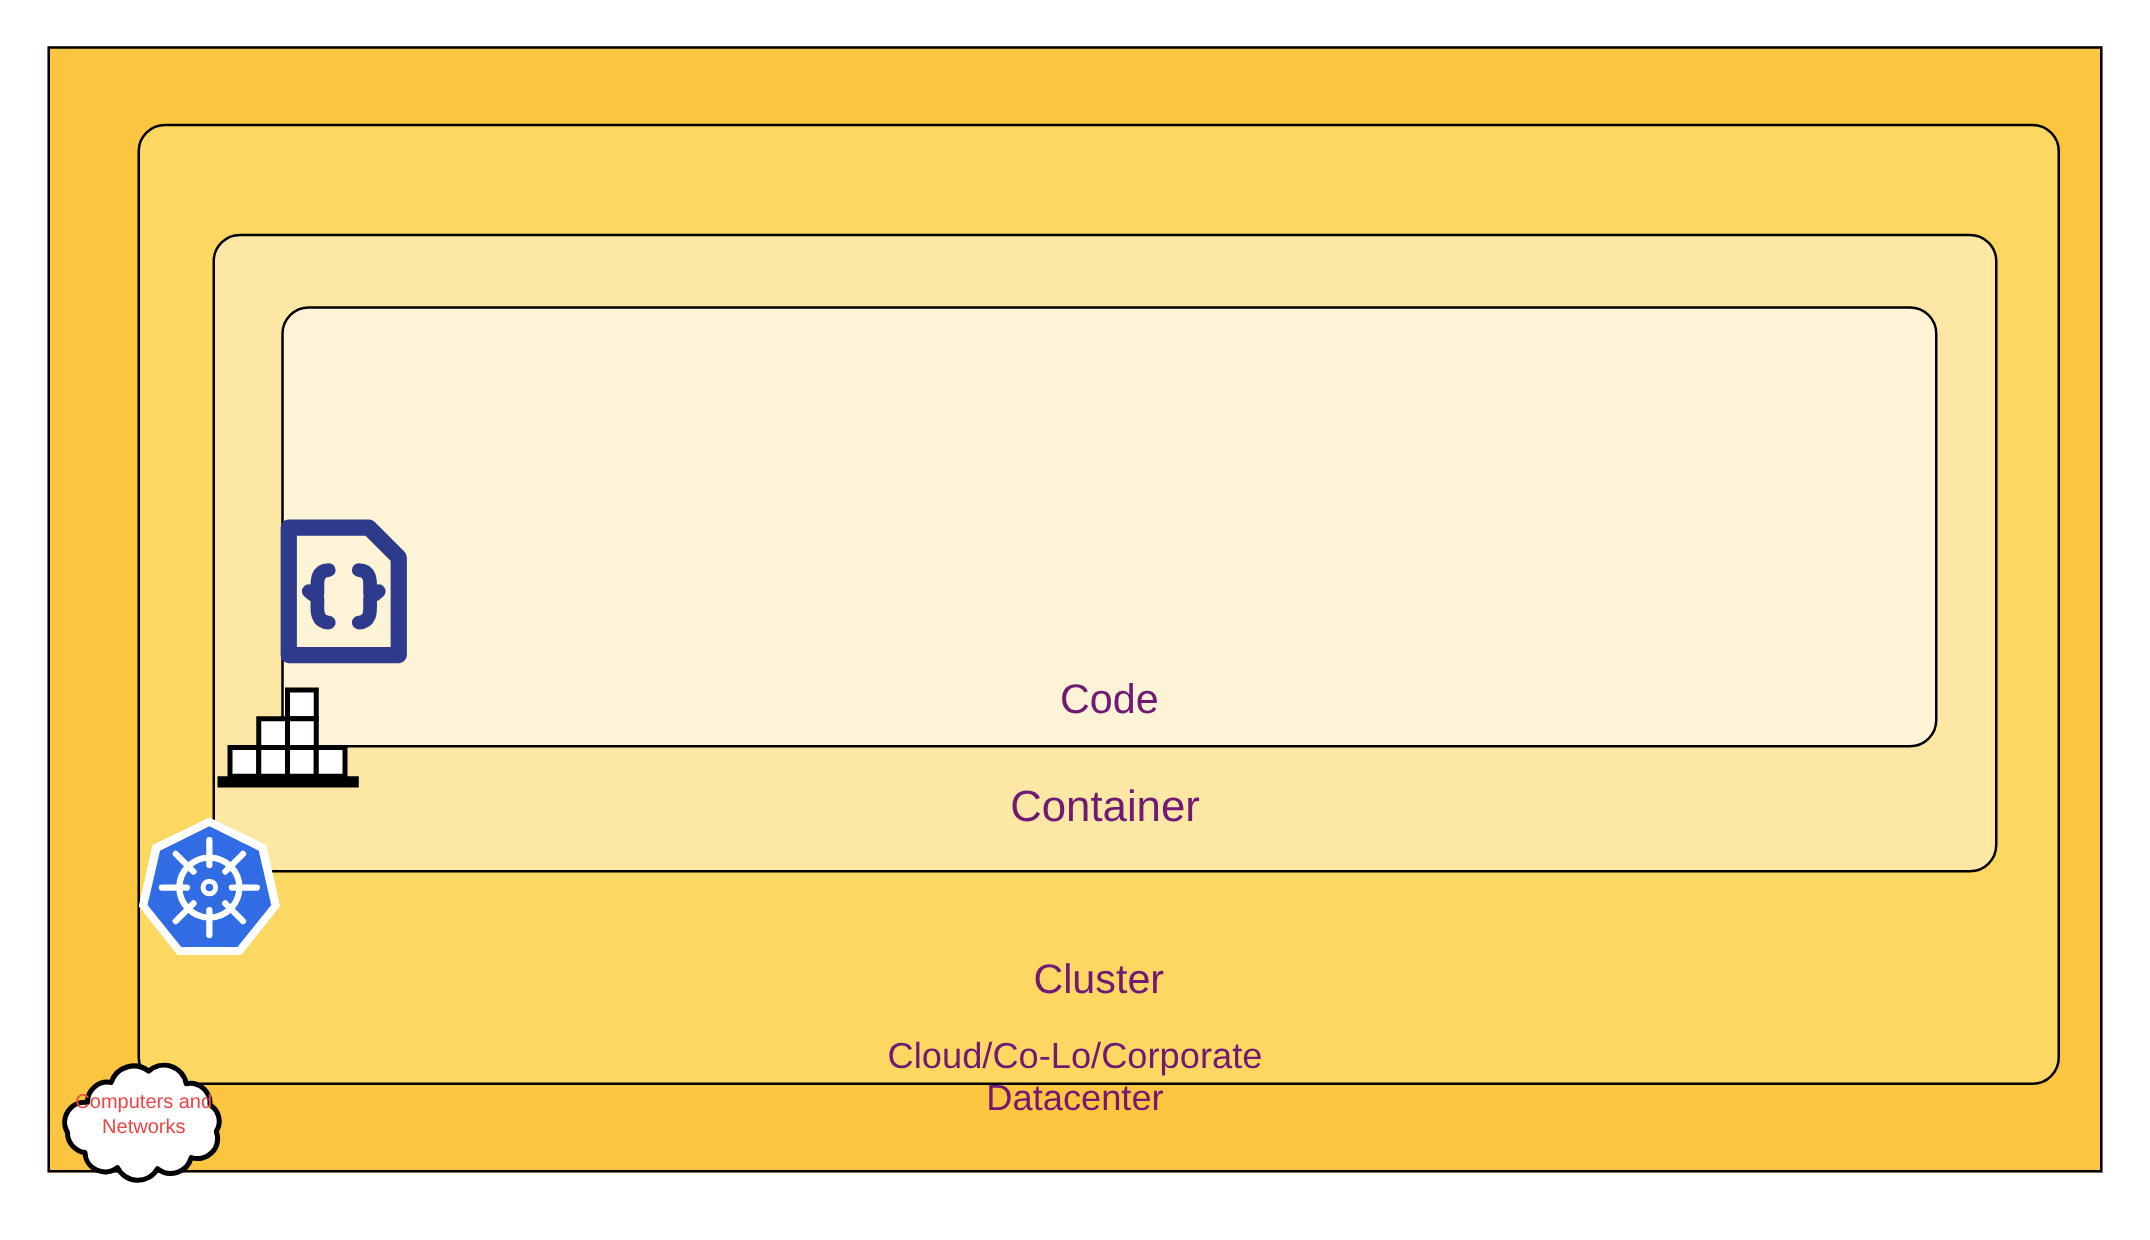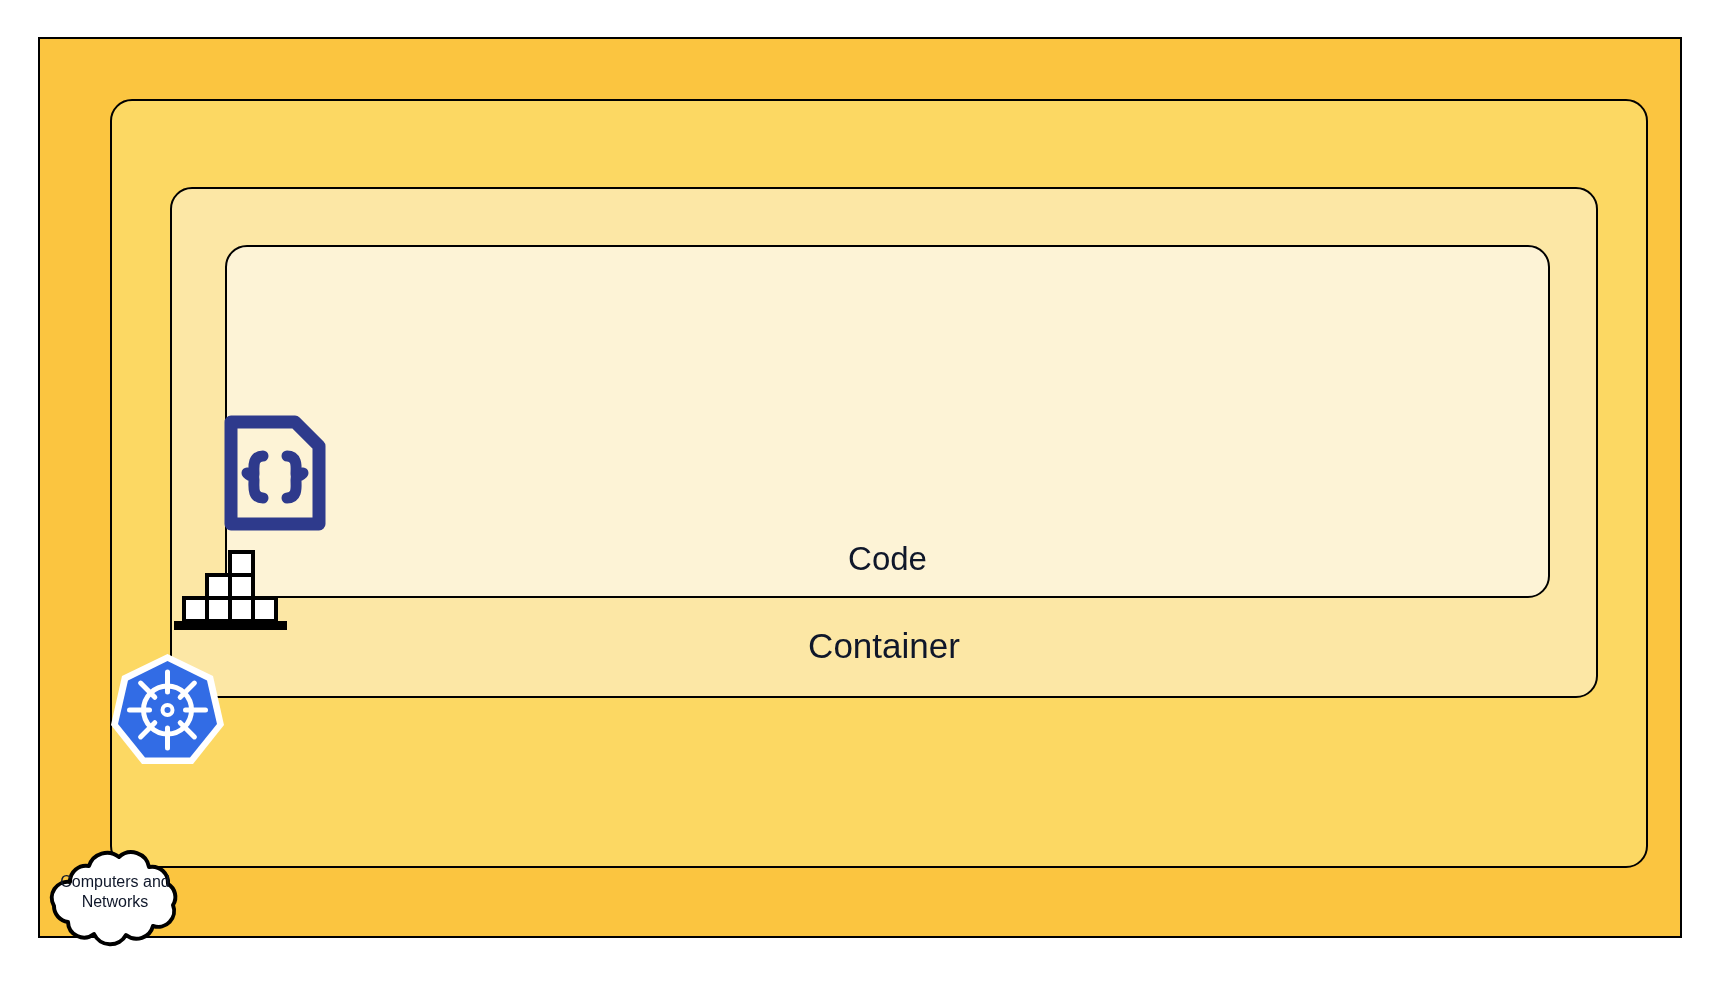--- a/index.html
+++ b/index.html
@@ -60,21 +60,21 @@
     top: 245px;
     width: 1325px;
     height: 353px;
     background: #FDF3D6;
     border-radius: 22px;
   }
 
   
   .layer-label {
     position: absolute;
-    color: #0f172a;
+    color: #701a75;
     font-weight: 400;
     text-align: center;
     white-space: pre-line;
     line-height: 1.15;
     user-select: none;
   }
 
   .label-code {
     left: 225px;
     top: 540px;
@@ -138,21 +138,21 @@
   }
 
   .cloud-text {
     position: absolute;
     left: 36px;
     top: 872px;
     width: 158px;
     text-align: center;
     font-size: 16px;
     line-height: 1.22;
-    color: #0f172a;
+    color: #ef4444;
     white-space: pre-line;
     user-select: none;
   }
 
   svg { display: block; overflow: visible; }
 </style>
 </head>
 <body>
 
 <div id="canvas">
@@ -162,21 +162,24 @@
   <div class="layer layer-cluster" style="background: rgb(252, 216, 99);"></div>
 
   <div class="layer layer-container" style="background: rgb(252, 231, 165);"></div>
 
   <div class="layer layer-code" style="background: rgb(253, 243, 214);"></div>
 
   <div class="layer-label label-code">Code</div>
 
   <div class="layer-label label-container">Container</div>
 
-
+  <div class="layer-label label-cluster">Cluster</div>
+
+  <div class="layer-label label-datacenter">Cloud/Co-Lo/Corporate
+Datacenter</div>
 
   <div class="icon-wrap icon-code">
     <svg width="110" height="122" viewBox="0 0 110 122">
       <path d="M12 10 L76 10 L100 34 L100 112 L12 112 Z" fill="none" stroke="#2E3A8C" stroke-width="13" stroke-linejoin="round" stroke-linecap="round"></path>
       <path d="M44 44 C33 44 35 56 35 62 C35 68 28 61 28 61
                C28 61 35 62 35 68 C35 74 33 86 44 86" fill="none" stroke="#2E3A8C" stroke-width="11" stroke-linecap="round" stroke-linejoin="round"></path>
       <path d="M68 44 C79 44 77 56 77 62 C77 68 84 61 84 61
                C84 61 77 62 77 68 C77 74 79 86 68 86" fill="none" stroke="#2E3A8C" stroke-width="11" stroke-linecap="round" stroke-linejoin="round"></path>
     </svg>
   </div>

